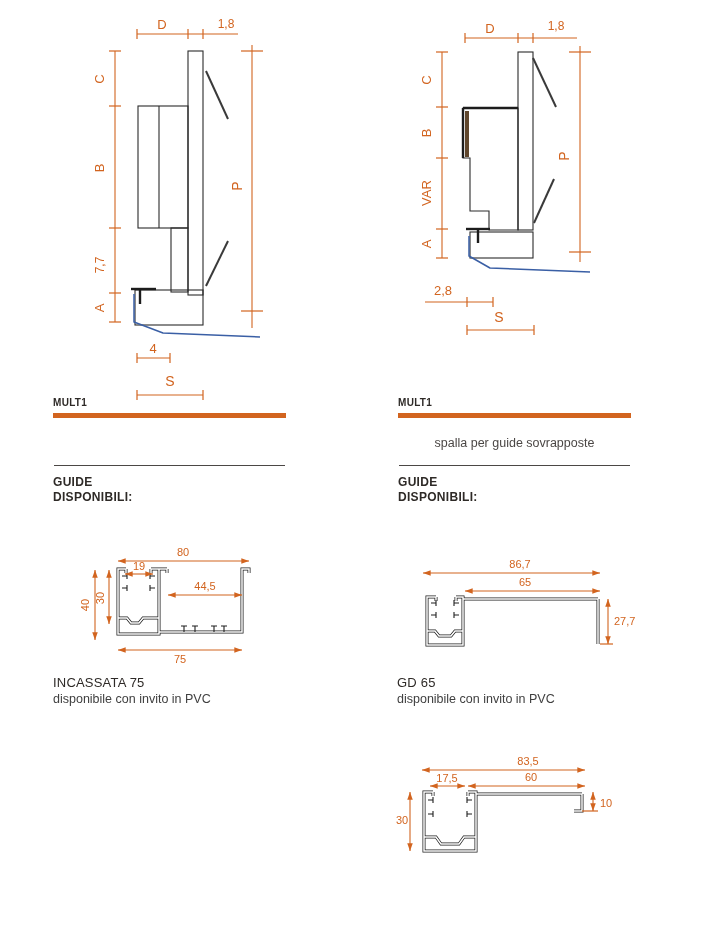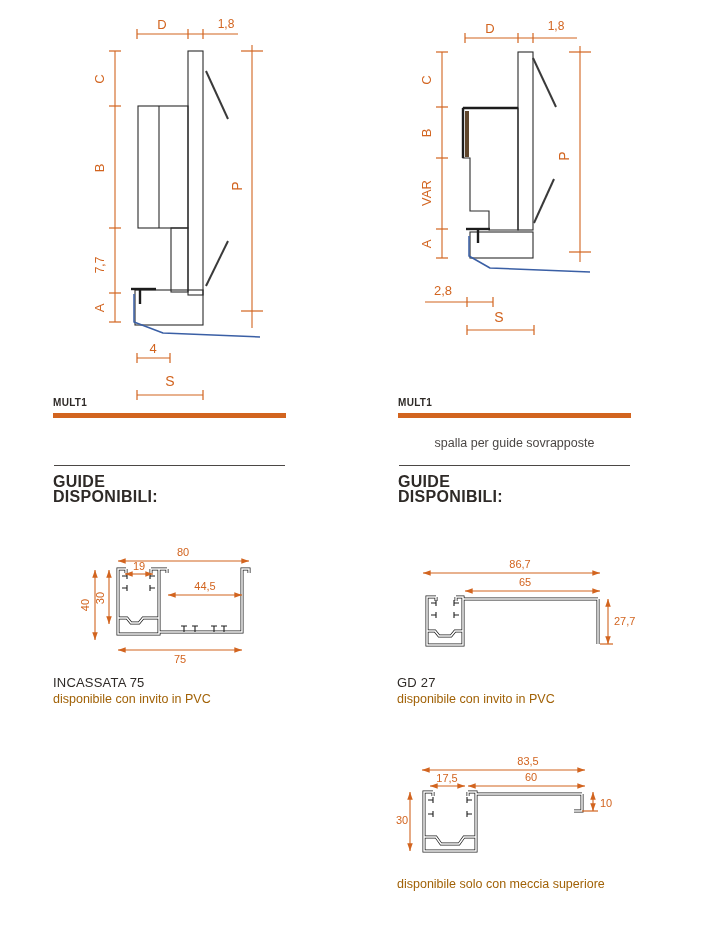--- a/index.html
+++ b/index.html
@@ -4,23 +4,23 @@
 <style>
   html,body{margin:0;padding:0;background:#ffffff;}
   .page{position:relative;width:708px;height:926px;background:#fff;overflow:hidden;
         font-family:"Liberation Sans",sans-serif;}
   .abs{position:absolute;}
   
   .mult1-title{font-size:10px;font-weight:bold;color:#2e2a27;letter-spacing:.3px;}
   .accent-bar{height:5px;background:#d2641f;width:233px;}
   .caption{font-size:12.5px;color:#4b4745;text-align:center;white-space:pre-wrap;}
   .divider{height:1px;background:#4b4745;width:231px;}
-  .guide-head{font-size:16px;font-weight:bold;color:#2e2a27;line-height:14.5px;letter-spacing:.3px;}
+  .guide-head{font-size:12px;font-weight:bold;color:#2e2a27;line-height:14.5px;letter-spacing:.3px;}
   .pro-title{font-size:13px;font-weight:normal;color:#2e2a27;letter-spacing:.2px;}
-  .pro-note{font-size:12.5px;color:#a16207;margin-top:2px;}
+  .pro-note{font-size:12.5px;color:#404040;margin-top:2px;}
   
   svg{display:block;}
   .ln{stroke:#d2641f;stroke-width:1.1;fill:none;}
   .tk{stroke:#d2641f;stroke-width:1.2;fill:none;}
   .ot{fill:#d2641f;font-family:"Liberation Sans",sans-serif;text-anchor:middle;}
   .out{stroke:#2b2b2b;stroke-width:1.1;fill:none;}
   .thick{stroke:#1c1c1c;stroke-width:2.4;fill:none;}
   .pin{stroke:#3a3a3a;stroke-width:2;fill:none;}
   .blu{stroke:#3a5fa5;stroke-width:1.5;fill:none;stroke-linejoin:round;}
   .bk{stroke:#1f1f1f;stroke-width:3;fill:none;}
@@ -281,21 +281,21 @@
       <text x="115" y="31" font-size="11" class="ot">65</text>
     </g>
     <g>
       <line x1="198" y1="44" x2="198" y2="89" class="ln" marker-start="url(#a65)" marker-end="url(#a65)"></line>
       <line x1="190" y1="89" x2="203" y2="89" class="tk"></line>
       <text x="204" y="70" font-size="11" class="ot" style="text-anchor:start">27,7</text>
     </g>
   </svg>
 
   <div class="abs" style="left:397px;top:675px">
-    <div class="pro-title">GD 27</div>
+    <div class="pro-title">GD 65</div>
     <div class="pro-note">disponibile con invito in PVC</div>
   </div>
 
   <svg class="abs" style="left:392px;top:750px" width="238" height="115" viewBox="0 0 238 115">
     <defs>
       <marker id="a40" markerWidth="8" markerHeight="6" refX="7.5" refY="3" orient="auto-start-reverse">
         <path d="M0.5,0.5 L7.5,3 L0.5,5.5 Z" fill="#d2641f"></path>
       </marker>
       <g id="sk40">
         <path d="M41,42 H32 V101 H84 V42 H76"></path>
@@ -327,16 +327,15 @@
       <text x="10" y="74" font-size="11" class="ot">30</text>
     </g>
     <g>
       <line x1="201" y1="42" x2="201" y2="61" class="ln" marker-start="url(#a40)" marker-end="url(#a40)"></line>
       <line x1="190" y1="61" x2="206" y2="61" class="tk"></line>
       <text x="208" y="57" font-size="11" class="ot" style="text-anchor:start">10</text>
     </g>
   </svg>
 
   <div class="abs" style="left:397px;top:875px">
-    <div class="pro-note">disponibile solo con meccia superiore</div>
   </div>
 
 </div>
 
 </body></html>

